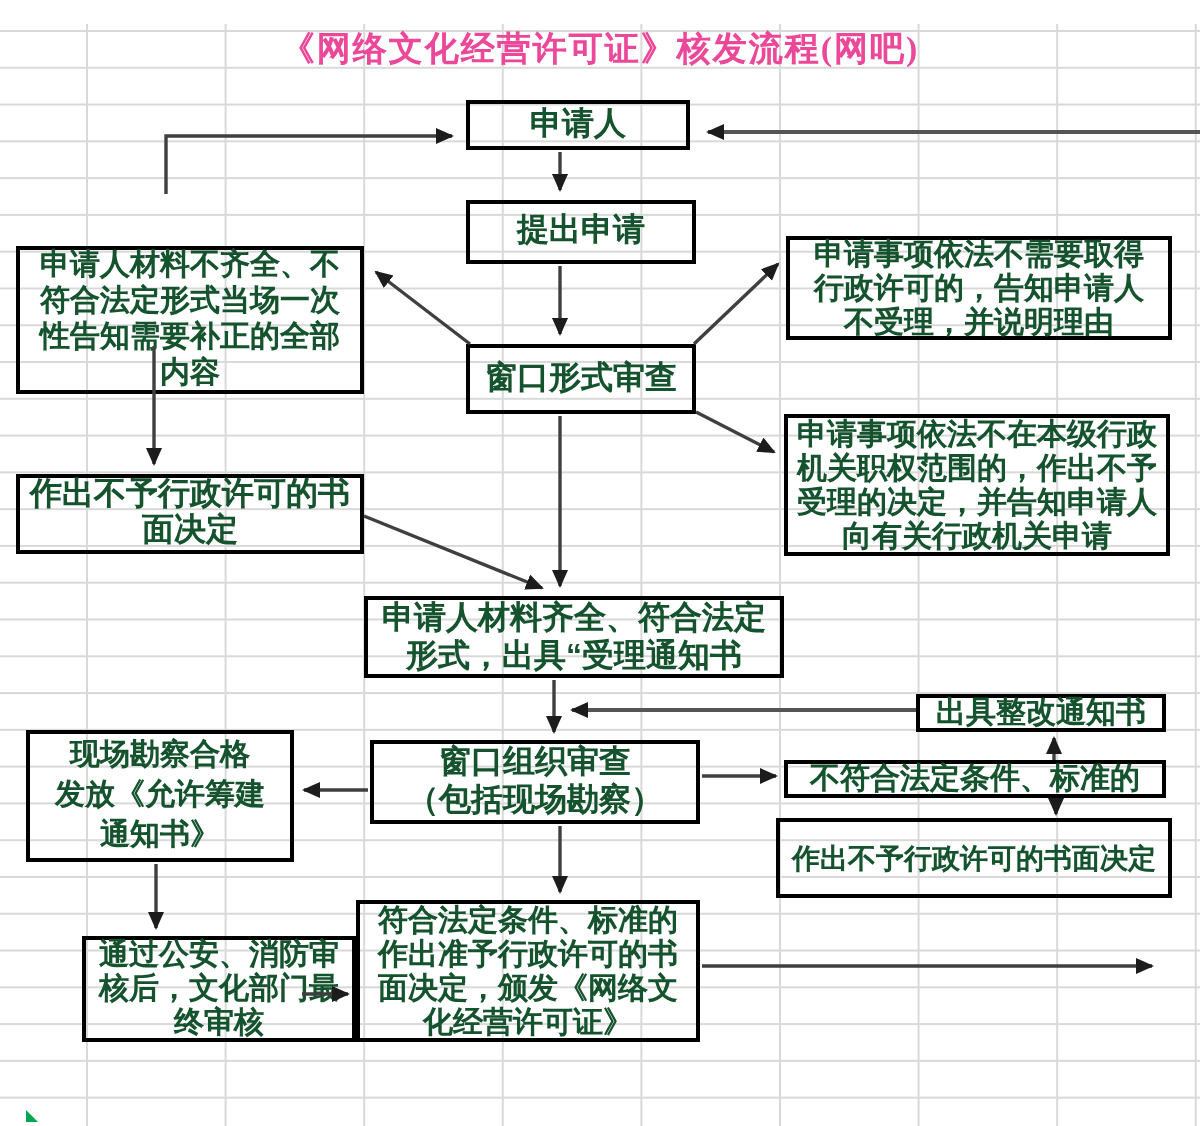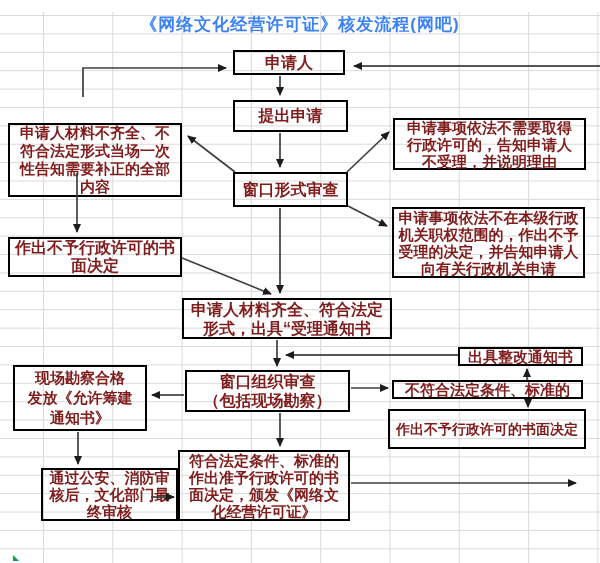--- a/index.html
+++ b/index.html
@@ -4,24 +4,24 @@
 <style>
   html,body{margin:0;padding:0;background:#ffffff;}
   #stage{position:relative;width:600px;height:563px;background:#fff;overflow:hidden;
          font-family:"Liberation Sans","DejaVu Sans",sans-serif;}
   
   #grid{position:absolute;left:0;top:12px;width:600px;height:551px;
         background-image:linear-gradient(to right,#d9d9d9 1px,transparent 1px),
                          linear-gradient(to bottom,#d9d9d9 1px,transparent 1px);
         background-size:69.3px 18.4px;background-position:43px 3px;}
   #title{position:absolute;left:0;top:13px;width:600px;text-align:center;
-         font-size:17px;font-weight:700;color:#3b82f6;letter-spacing:1px;}
+         font-size:17px;font-weight:700;color:#ec4899;letter-spacing:1px;font-family:Liberation Serif, serif;}
   .node{position:absolute;border:2px solid #000;box-sizing:border-box;
         display:flex;align-items:center;justify-content:center;text-align:center;
-        font-weight:700;color:#7f1d1d;background:transparent;white-space:pre-line;
+        font-weight:700;color:#14532d;background:transparent;white-space:pre-line;
         line-height:18px;font-size:15px;}
   .nowrap{white-space:nowrap;overflow:visible;}
   svg{position:absolute;left:0;top:0;z-index:3;}
   .node{z-index:2;}
   
   #n-applicant{left:233px;top:50px;width:112px;height:25px;font-size:16px;}
   #n-submit{left:233px;top:100px;width:115px;height:32px;font-size:16px;}
   #n-formalReview{left:233px;top:172px;width:115px;height:35px;font-size:16px;}
   #n-incomplete{left:8px;top:98px;width:174px;height:74px;padding:0 6px;line-height:18px;margin-top:25px;}
   #n-correct{left:8px;top:237px;width:174px;height:40px;font-size:16px;padding:0 4px;}

